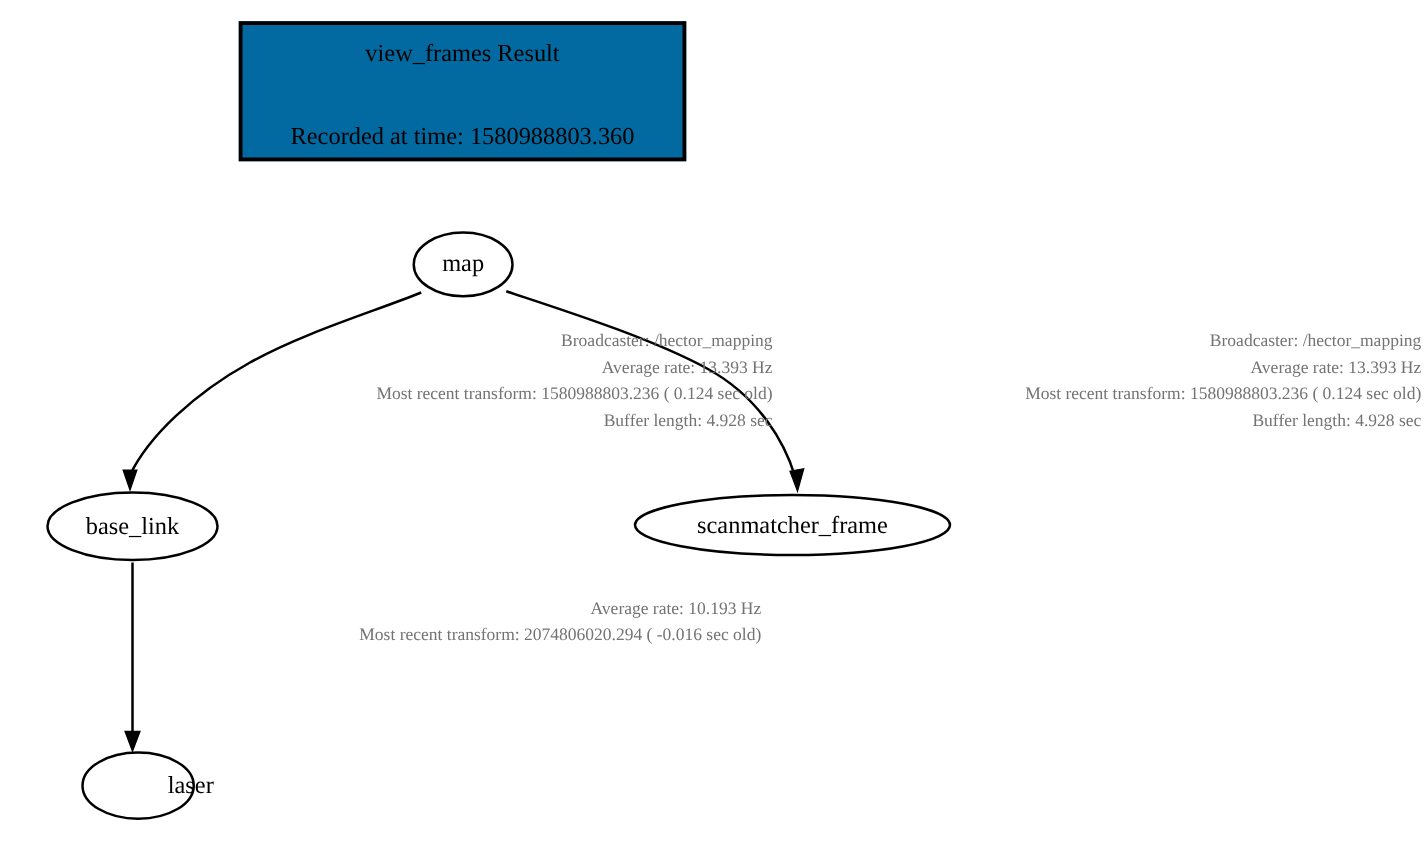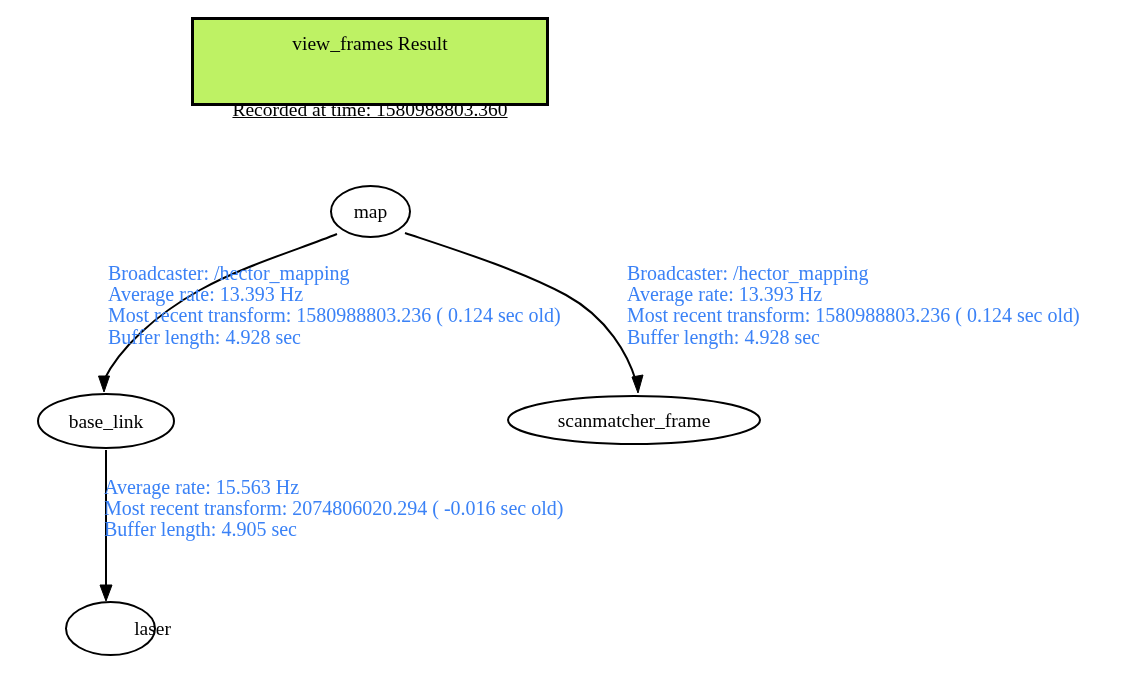--- a/index.html
+++ b/index.html
@@ -33,23 +33,23 @@
   }
   .svg-layer * {
     pointer-events: auto;
   }
   
   .result-box {
     position: absolute;
     left: 191px;
     top: 17px;
     width: 358px;
-    height: 89px;
+    height: 112px;
     border: 3px solid #000000;
-    background: #bef264;
+    background: #0369a1;
     box-sizing: border-box;
   }
   .result-title {
     position: absolute;
     left: 0;
     right: 0;
     top: 13px;
     text-align: center;
     font-size: 19.5px;
     line-height: 22px;
@@ -57,39 +57,38 @@
   }
   .result-time {
     position: absolute;
     left: 0;
     right: 0;
     top: 79px;
     text-align: center;
     font-size: 19.5px;
     line-height: 22px;
     white-space: nowrap;
-    text-decoration: underline;
   }
   
   .node-label {
     position: absolute;
     text-align: center;
     font-size: 19.5px;
     line-height: 21px;
     white-space: nowrap;
     color: #000000;
   }
   
   .edge-label {
     position: absolute;
-    text-align: left;
-    font-size: 20px;
+    text-align: right;
+    font-size: 14px;
     line-height: 21.2px;
     white-space: nowrap;
-    color: #3b82f6;
+    color: #737373;
   }
   .edge-label div {
     white-space: nowrap;
   }
 </style>
 </head>
 <body>
 
 <div id="graph-canvas">
 
@@ -131,18 +130,17 @@
   </div>
 
   <div class="edge-label" style="left:627px; top:263px; width:510px;">
     <div>Broadcaster: /hector_mapping</div>
     <div>Average rate: 13.393 Hz</div>
     <div>Most recent transform: 1580988803.236 ( 0.124 sec old)</div>
     <div>Buffer length: 4.928 sec</div>
   </div>
 
   <div class="edge-label" style="left:104px; top:477px; width:505px;">
-    <div>Average rate: 15.563 Hz</div>
+    <div>Average rate: 10.193 Hz</div>
     <div>Most recent transform: 2074806020.294 ( -0.016 sec old)</div>
-    <div>Buffer length: 4.905 sec</div>
   </div>
 
 </div>
 
 </body></html>

